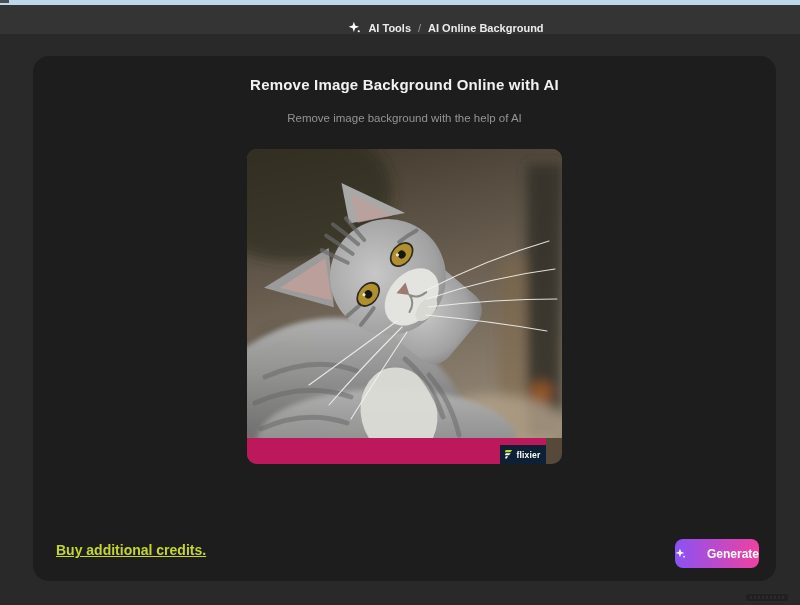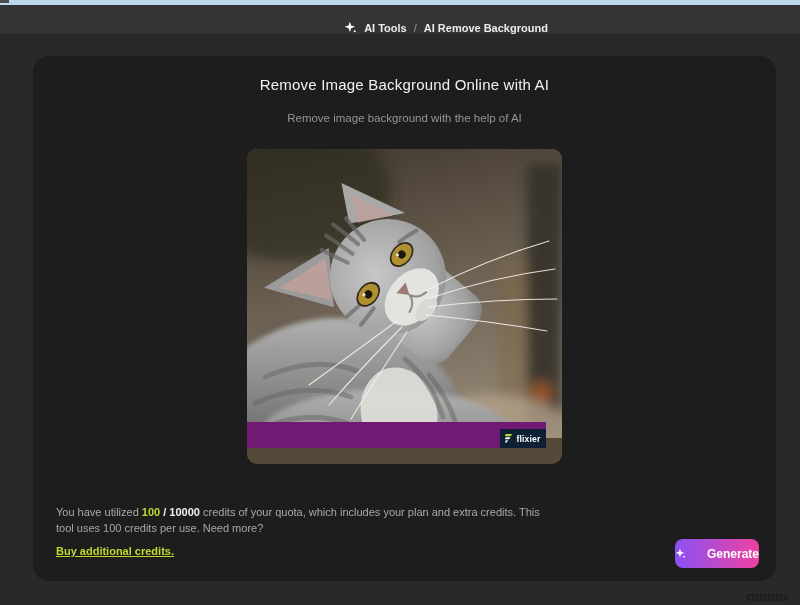--- a/index.html
+++ b/index.html
@@ -33,58 +33,58 @@
   .sparkle { width: 13px; height: 13px; display: inline-block; flex: 0 0 auto; }
 
   
   .card {
     position: absolute; left: 33px; top: 56px; width: 743px; height: 525px;
     background: #1d1d1d; border-radius: 16px;
     padding-top: 20px;
   }
   .hero-title {
     text-align: center; color: #f2f2f2;
-    font-size: 15px; font-weight: 400; letter-spacing: .2px;
+    font-size: 15px; font-weight: 700; letter-spacing: .2px;
   }
   .hero-subtitle {
     text-align: center; color: #949494;
     font-size: 11.5px; margin-top: 19px;
   }
 
   
   .stage {
     width: 315px; height: 315px; margin: 25px auto 0;
     border-radius: 10px; overflow: hidden; position: relative;
     background: #56493a;
   }
   .stage svg.photo { display: block; }
   .stage-strip {
-    position: absolute; left: 0; bottom: 16px; width: 299px; height: 26px;
-    background: #701a75;
+    position: absolute; left: 0; bottom: 0; width: 299px; height: 26px;
+    background: #be185d;
   }
   .brand-badge {
     position: absolute; right: 0; bottom: 0; width: 46px; height: 19px;
     background: #0e2033; color: #ffffff;
     display: flex; align-items: center; justify-content: center; gap: 3px;
     font-size: 8.5px; font-weight: 700; letter-spacing: .2px;
   }
   .brand-badge svg { width: 8px; height: 9px; flex: 0 0 auto; }
 
   
   .credits {
     position: absolute; left: 23px; bottom: 21px; width: 500px;
     font-size: 11px; line-height: 1.45; color: #a9a9a9;
     white-space: normal;
   }
   .credits .hl { color: #c3d62f; font-weight: 700; }
   .credits .num { color: #f2f2f2; font-weight: 700; }
   .credits-link {
     display: inline-block; margin-top: 7px;
     color: #c3d62f; font-weight: 700; text-decoration: underline;
-    font-size: 11px; cursor: pointer;
+    font-size: 14px; cursor: pointer;
   }
   .generate-btn {
     position: absolute; right: 17px; bottom: 13px;
     width: 84px; height: 29px; border: none; border-radius: 8px;
     background: linear-gradient(90deg, #8a52f4 0%, #ef41a0 100%);
     color: #ffffff; font-size: 12px; font-weight: 700;
     font-family: "Liberation Sans", sans-serif;
     display: flex; align-items: center; justify-content: center; gap: 21px;
     cursor: pointer;
   }
@@ -110,21 +110,21 @@
 <header class="topbar">
   <nav class="breadcrumb">
     <span class="sparkle">
       <svg viewBox="0 0 16 16">
           <path d="M7.2 0.8 L8.8 5.6 L13.6 7.2 L8.8 8.8 L7.2 13.6 L5.6 8.8 L0.8 7.2 L5.6 5.6 Z" fill="#ffffff"></path>
           <circle cx="13.2" cy="12.6" r="1.3" fill="#ffffff"></circle>
         </svg>
     </span>
     <span>AI Tools</span>
     <span class="sep">/</span>
-    <span>AI Remove Background</span>
+    <span>AI Online Background</span>
   </nav>
 </header>
 
 <main class="card">
 
   <h1 class="hero-title">Remove Image Background Online with AI</h1>
   <p class="hero-subtitle">Remove image background with the help of AI</p>
 
   <div class="stage">
     <svg class="photo" width="315" height="289" viewBox="0 0 315 289">
@@ -229,21 +229,20 @@
           <path d="M1,0 L9,0 L7.2,2.6 L-0.2,2.6 Z" fill="#c3d62f" transform="skewX(-8)"></path>
           <path d="M1.6,4 L7.6,4 L6,6.4 L0.6,6.4 Z" fill="#ffffff" transform="skewX(-8)"></path>
           <path d="M2.2,7.8 L5,7.8 L3.6,10.4 L1.4,10.4 Z" fill="#ffffff" transform="skewX(-8)"></path>
         </svg>
         <span>flixier</span>
       </div>
     </div>
   </div>
 
   <div class="credits">
-    <p><span>You have utilized </span><span class="hl">100</span><span class="num"> / </span><span class="num">10000</span><span> credits of your quota, which includes your plan and extra credits. This tool uses 100 credits per use. Need more?</span></p>
     <a class="credits-link">Buy additional credits.</a>
   </div>
 
   <button class="generate-btn">
     <span class="sparkle">
       <svg viewBox="0 0 16 16">
           <path d="M7.2 0.8 L8.8 5.6 L13.6 7.2 L8.8 8.8 L7.2 13.6 L5.6 8.8 L0.8 7.2 L5.6 5.6 Z" fill="#ffffff"></path>
           <circle cx="13.2" cy="12.6" r="1.3" fill="#ffffff"></circle>
         </svg>
     </span>

